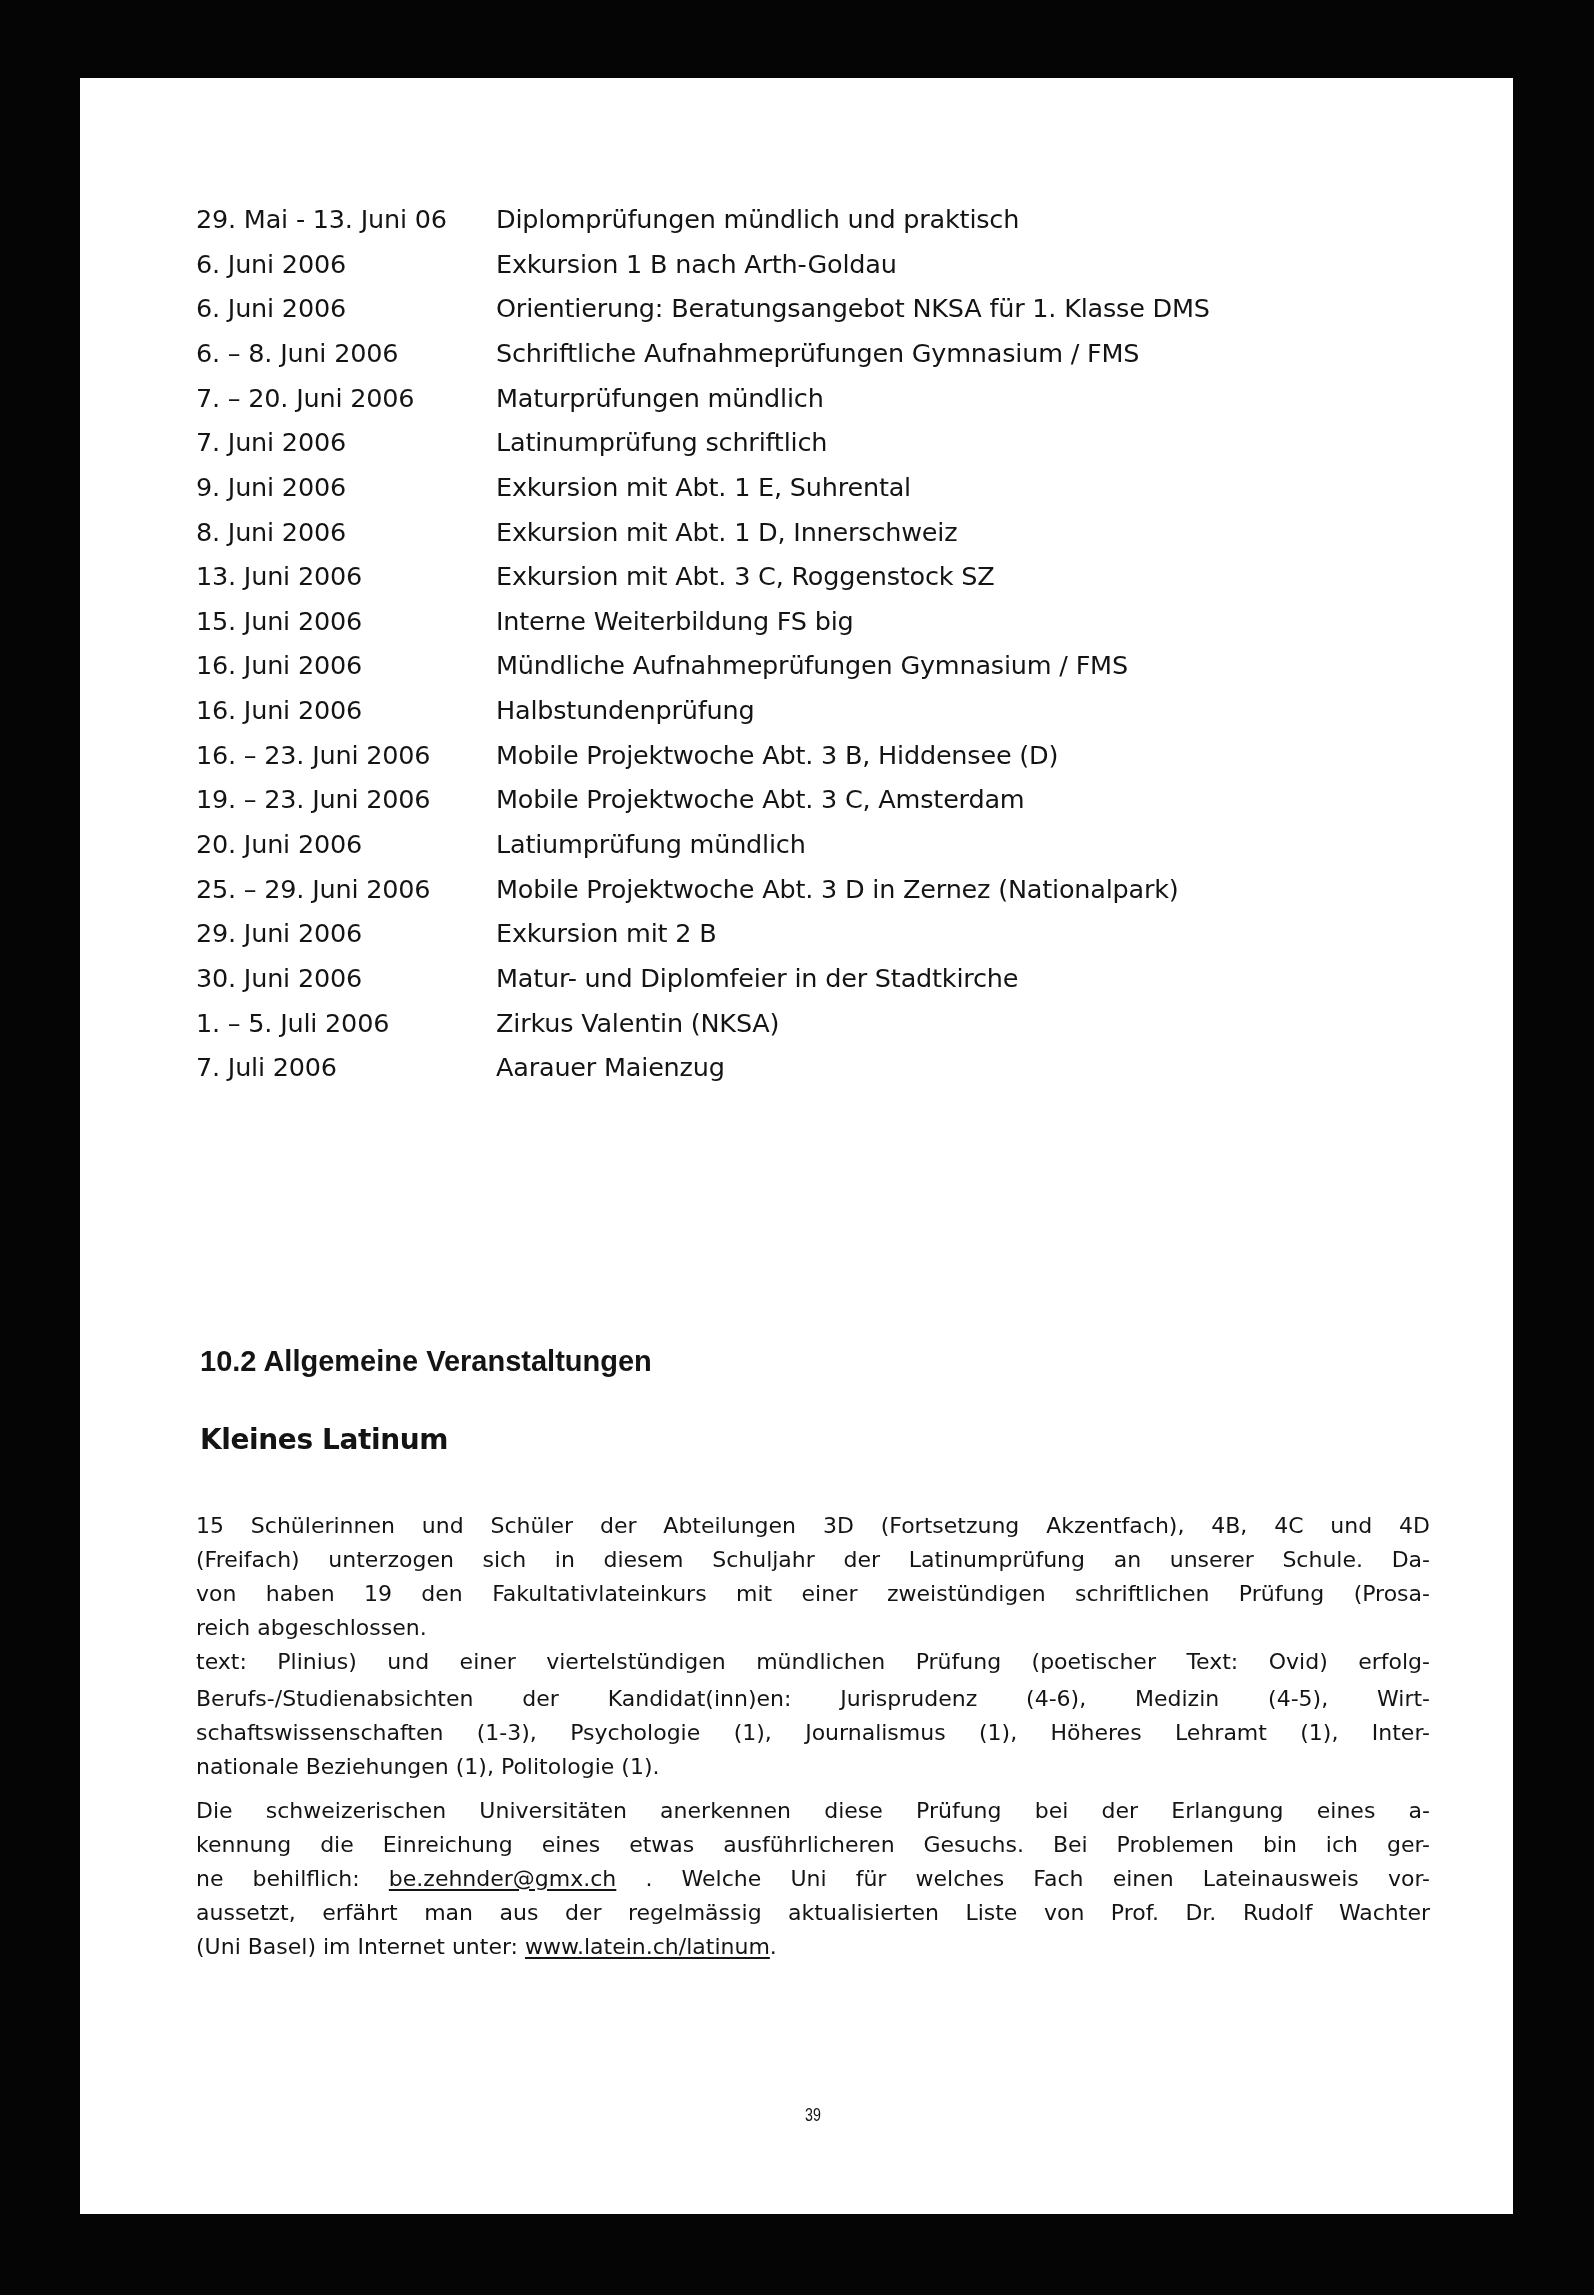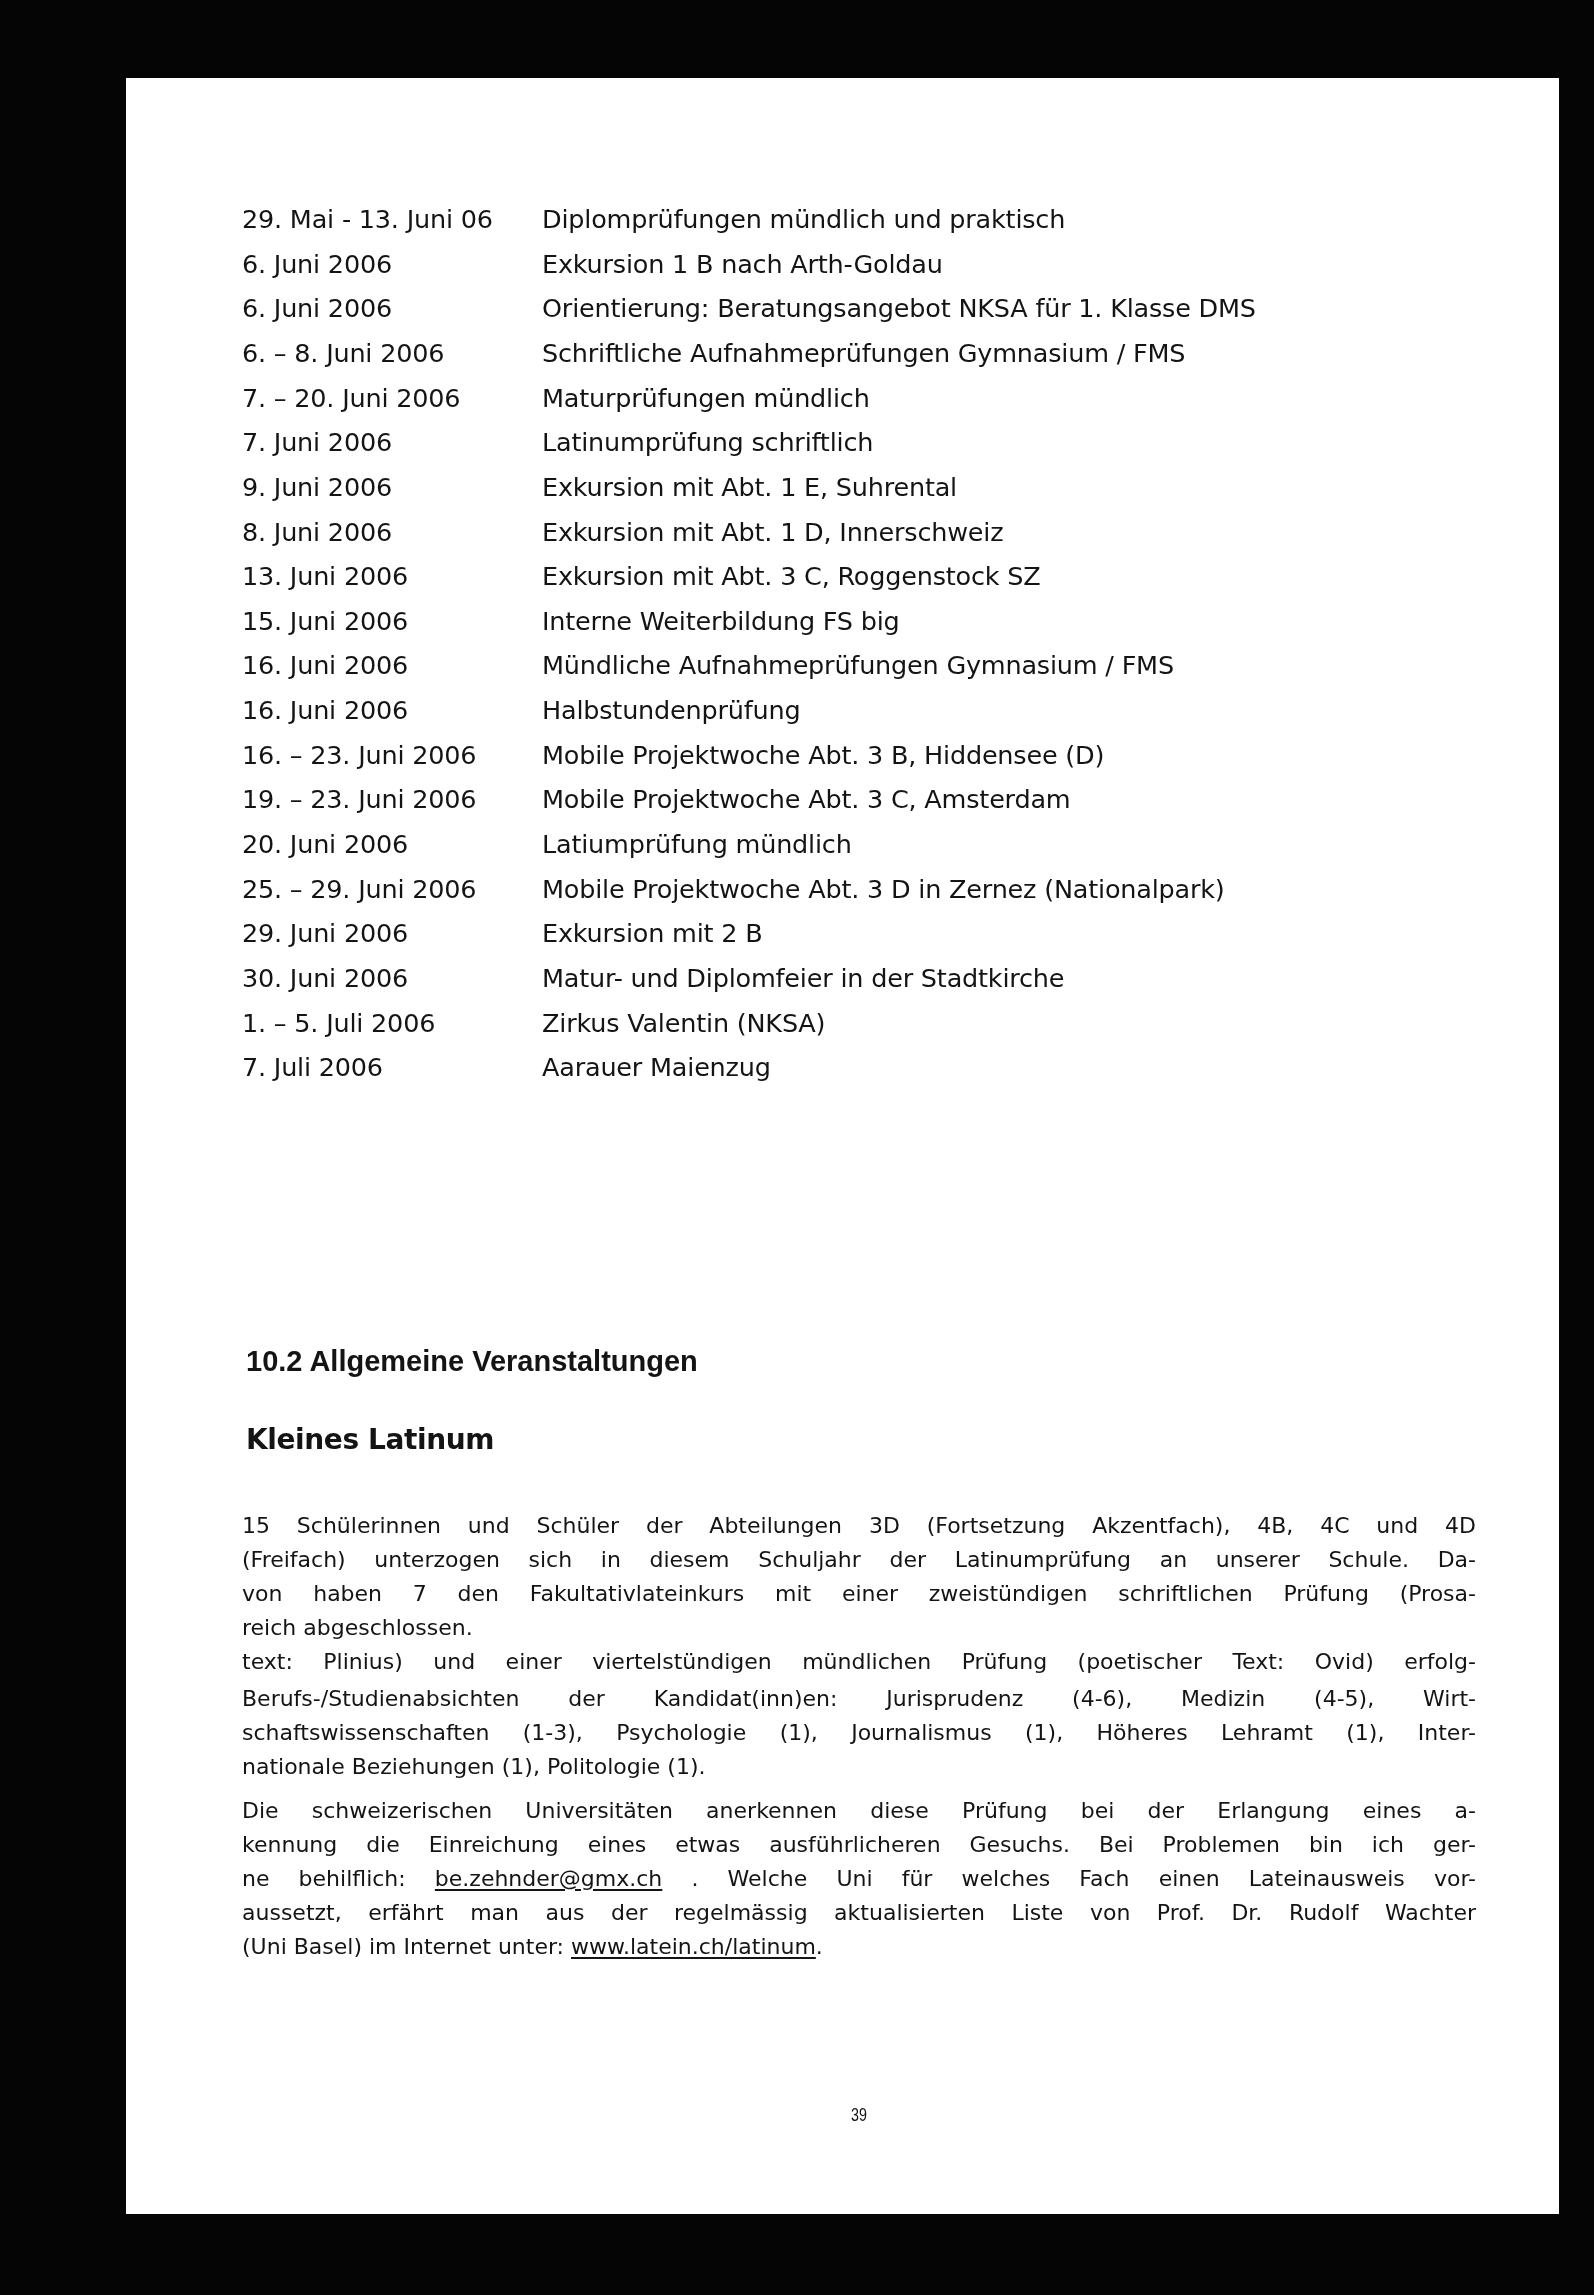--- a/index.html
+++ b/index.html
@@ -15,21 +15,20 @@
     font-family: "DejaVu Sans", sans-serif;
     color: #141414;
   }
   .page {
     position: absolute;
     left: 80px;
     top: 78px;
     width: 1433px;
     height: 2136px;
     background: #ffffff;
-    margin-left: 46px;
   }
 
   
   .sched-row {
     position: absolute;
     left: 116px;
     height: 45px;
     width: 1196px;
     font-size: 25.5px;
     letter-spacing: -0.2px;
@@ -181,21 +180,21 @@
         <span class="sched-event">Aarauer Maienzug</span>
       </div>
     </div>
 
   <div class="h2" style="top:1267px;">10.2  Allgemeine Veranstaltungen</div>
   <div class="h3" style="top:1347px;">Kleines Latinum</div>
 
   <div class="para" style="top:1431px;">
     <span class="pline" style="display: block; word-spacing: 18.6px;">15 Schülerinnen und Schüler der Abteilungen 3D (Fortsetzung Akzentfach), 4B, 4C und 4D</span>
     <span class="pline" style="display: block; word-spacing: 20.3px;">(Freifach) unterzogen sich in diesem Schuljahr der Latinumprüfung an unserer Schule. Da-</span>
-    <span class="pline" style="display: block; word-spacing: 21px;">von haben 7 den Fakultativlateinkurs mit einer zweistündigen schriftlichen Prüfung (Prosa-</span>
+    <span class="pline" style="display: block; word-spacing: 21px;">von haben 19 den Fakultativlateinkurs mit einer zweistündigen schriftlichen Prüfung (Prosa-</span>
     <span class="pline last">reich abgeschlossen.</span>
     <span class="pline" style="display: block; word-spacing: 22px;">text: Plinius) und einer viertelstündigen mündlichen Prüfung (poetischer Text: Ovid) erfolg-</span>
   </div>
 
   <div class="para" style="top:1604px;">
     <span class="pline" style="display: block; word-spacing: 40px;">Berufs-/Studienabsichten der Kandidat(inn)en: Jurisprudenz (4-6), Medizin (4-5), Wirt-</span>
     <span class="pline" style="display: block; word-spacing: 25px;">schaftswissenschaften (1-3), Psychologie (1), Journalismus (1), Höheres Lehramt (1), Inter-</span>
     <span class="pline last">nationale Beziehungen (1), Politologie (1).</span>
   </div>
 

